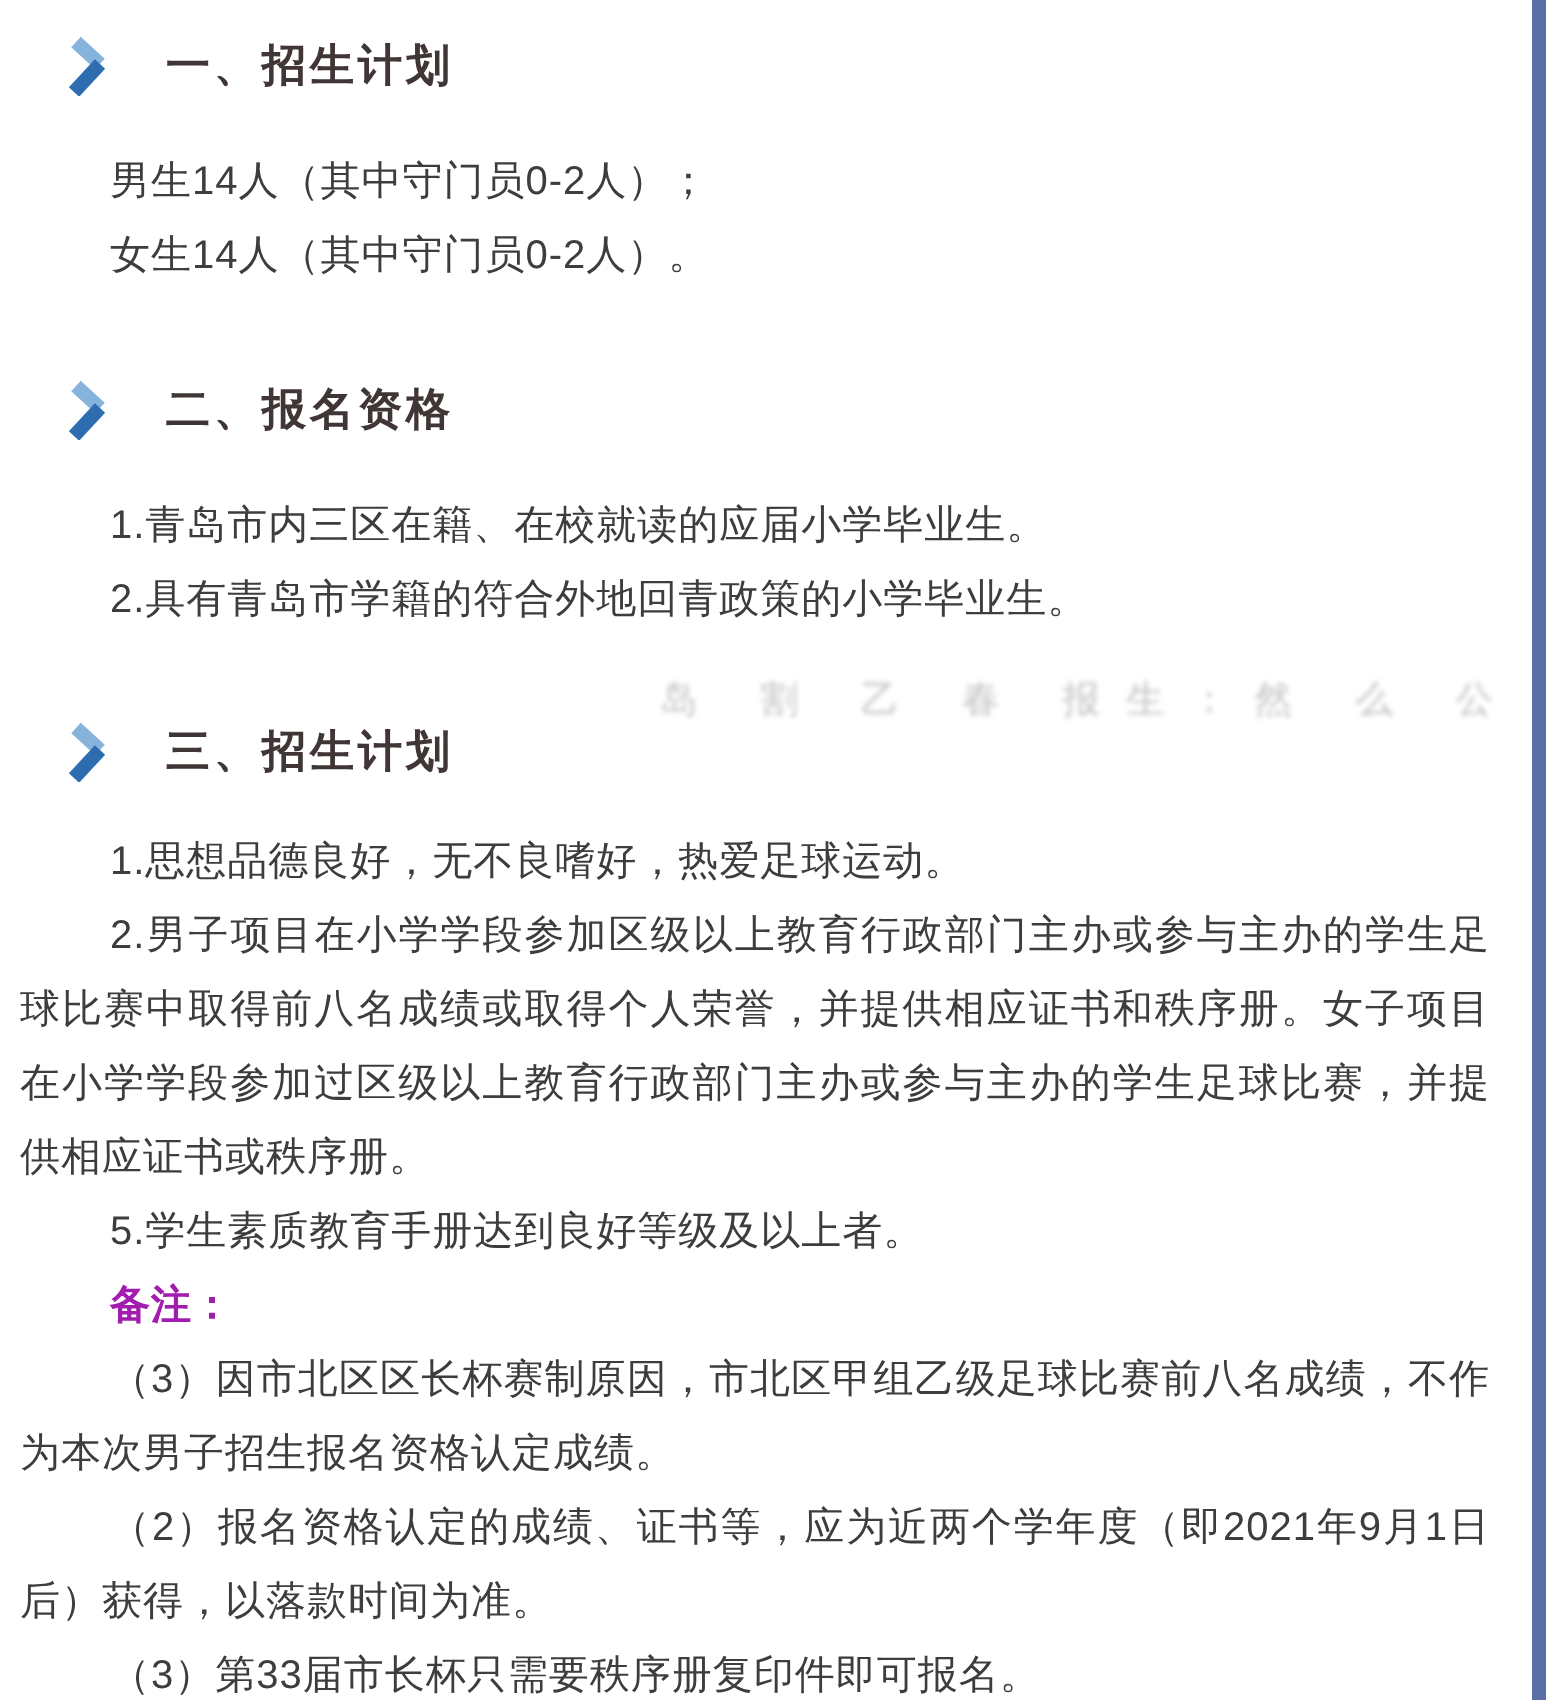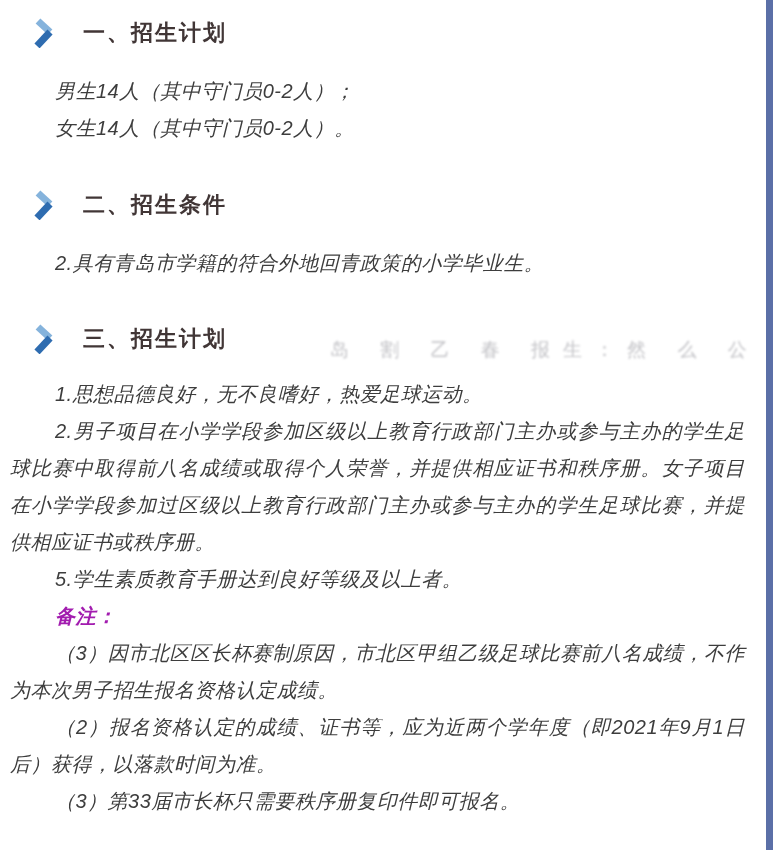--- a/index.html
+++ b/index.html
@@ -32,21 +32,20 @@
     white-space:nowrap;
   }
   .para {
     margin:0;
     font-size:20px;
     line-height:37px;
     color:#3d3d3d;
     text-indent:45px;
     text-align:justify;
     letter-spacing:0.5px;
-    font-style:italic;
   }
   .remark-label { font-weight:bold; color:#a21caf; }
   .watermark {
     position:absolute; left:330px; top:337px;
     font-size:19px; letter-spacing:13px;
     color:#84848c; opacity:0.5;
     filter:blur(1.2px);
     white-space:nowrap;
     pointer-events:none;
   }
@@ -71,22 +70,23 @@
     <p class="para">男生14人（其中守门员0-2人）；</p>
     <p class="para">女生14人（其中守门员0-2人）。</p>
   </div>
 
   <div class="sec sec2">
     <div class="sec-header">
       <svg class="chev" viewBox="0 0 22 30">
         <line x1="5" y1="3" x2="17" y2="14" stroke-width="7" stroke="#85b3dc"></line>
         <line x1="17" y1="14" x2="4" y2="28" stroke-width="7" stroke="#2e6cb0"></line>
       </svg>
-      <h2 class="sec-title">二、招生条件</h2>
+      <h2 class="sec-title">二、报名资格</h2>
     </div>
+    <p class="para">1.青岛市内三区在籍、在校就读的应届小学毕业生。</p>
     <p class="para">2.具有青岛市学籍的符合外地回青政策的小学毕业生。</p>
   </div>
 
   <div class="sec sec3">
     <div class="sec-header">
       <svg class="chev" viewBox="0 0 22 30">
         <line x1="5" y1="3" x2="17" y2="14" stroke-width="7" stroke="#85b3dc"></line>
         <line x1="17" y1="14" x2="4" y2="28" stroke-width="7" stroke="#2e6cb0"></line>
       </svg>
       <h2 class="sec-title">三、招生计划</h2>

